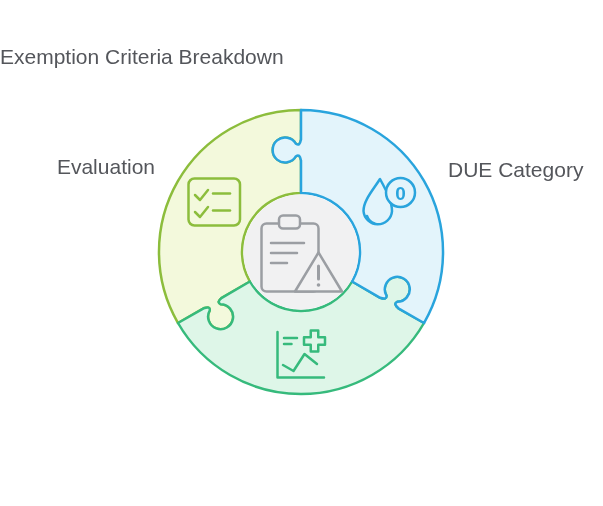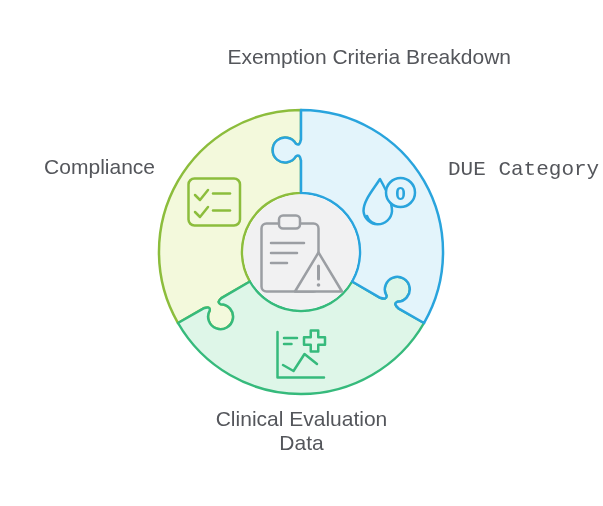--- a/index.html
+++ b/index.html
@@ -1,49 +1,45 @@
 <!DOCTYPE html>
 <html><head>
 <meta charset="utf-8">
 <style>
   html,body{margin:0;padding:0;background:#fff;}
   .canvas{
     position:relative;width:603px;height:506px;background:#ffffff;overflow:hidden;
     font-family:"Liberation Sans", sans-serif;color:#54565b;
   }
   .txt{position:absolute;font-size:21px;line-height:23.5px;color:#54565b;}
-  .title{left:0;top:45px;width:511px;text-align:right;}
+  .title{left:0;top:45px;width:511px;text-align:left;}
   .label-left{right:448px;top:108px;width:220px;text-align:right;}
-  .label-right{left:448px;top:158px;white-space:nowrap;font-family:Liberation Mono, monospace;}
+  .label-right{left:448px;top:158px;white-space:nowrap;}
   .label-bottom{left:0;top:407px;width:603px;text-align:center;}
   svg{position:absolute;left:0;top:0;}
   .piece{stroke-width:2.5;stroke-linejoin:round;}
   .ic{fill:none;stroke-width:2.5;stroke-linecap:round;stroke-linejoin:round;}
   .green-s{stroke:#8cbd3c;} .blue-s{stroke:#29a4dd;} .mint-s{stroke:#36ba7c;} .gray-s{stroke:#9b9ea3;}
   .badge0{font-family:"Liberation Sans",sans-serif;font-size:19px;font-weight:bold;fill:#29a4dd;}
 </style>
 </head>
 <body>
 
 <div class="canvas">
 
   <div class="txt title">Exemption Criteria Breakdown</div>
 
   <div class="txt label-left">
     <br>
     <br>
-    <span>Compliance</span>
+    <span>Evaluation</span>
   </div>
 
   <div class="txt label-right">DUE Category</div>
 
-  <div class="txt label-bottom">
-    <span>Clinical Evaluation</span><br>
-    <span>Data</span>
-  </div>
 
   <svg width="603" height="506" viewBox="0 0 603 506">
 
     <g>
       <path class="piece" fill="#f3f9dc" stroke="#8cbd3c" d="M 301,110
            L 301,139.5
            C 300,144.5 298.5,145.5 296,143.8
            A 12.5 12.5 0 1 0 296,156.2
            C 298.5,154.5 300,155.5 301,160.5
            L 301,193

